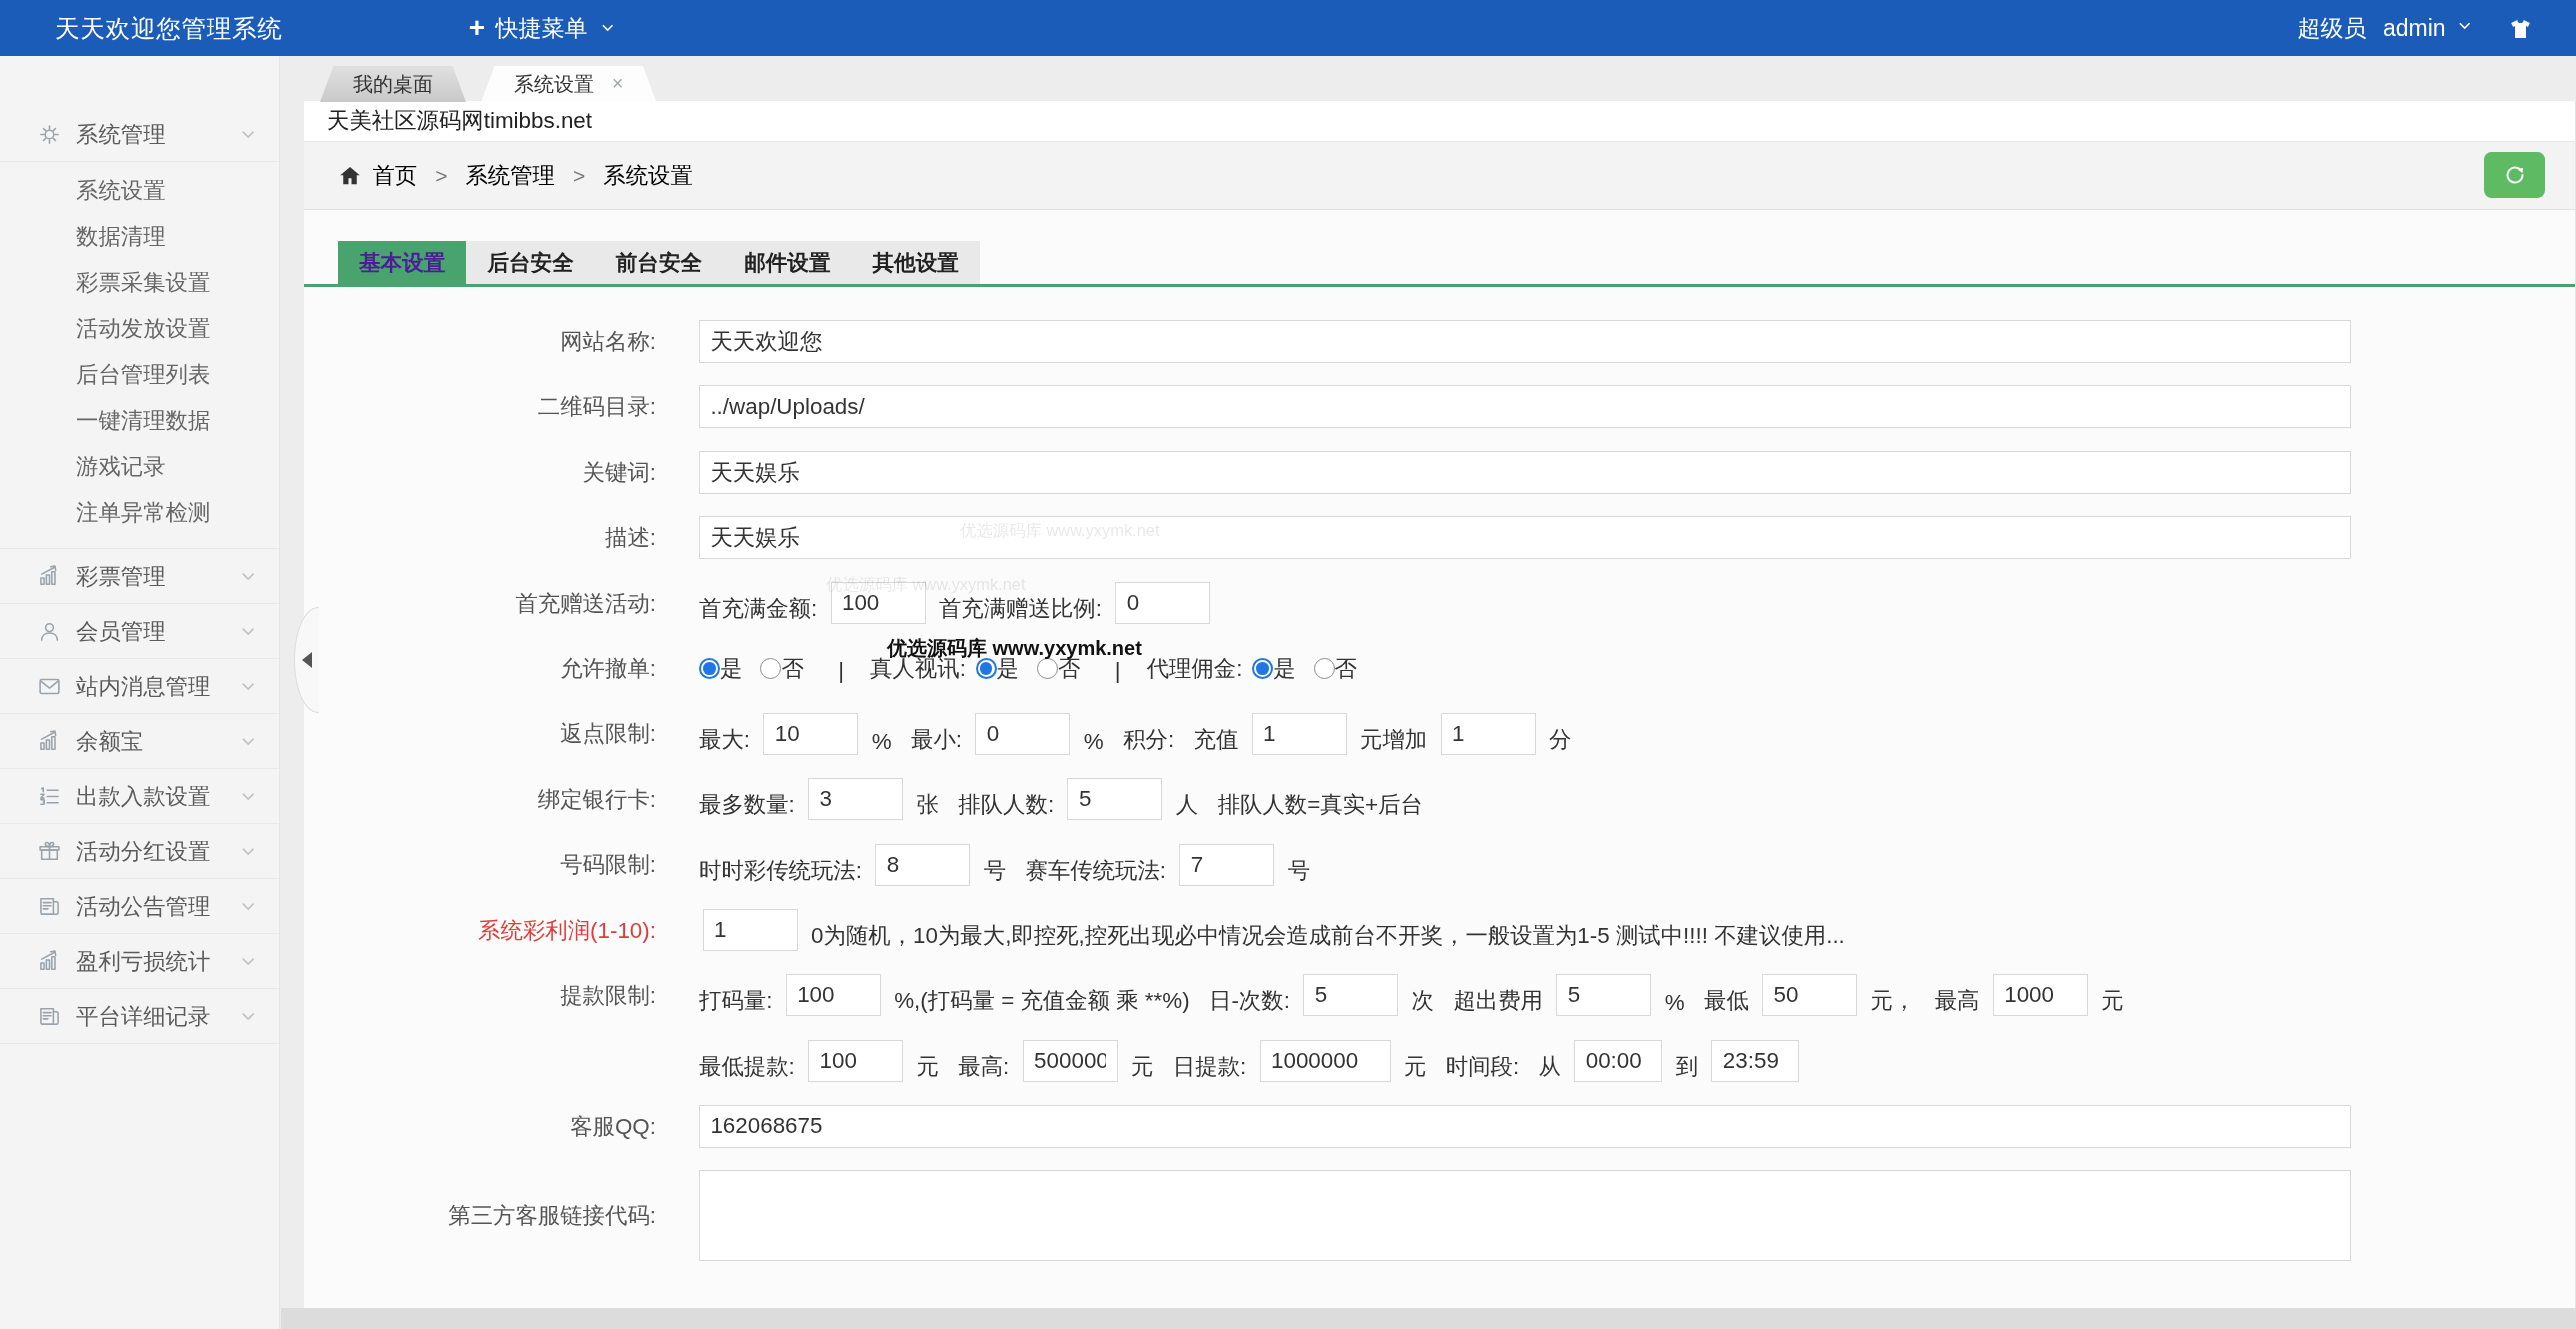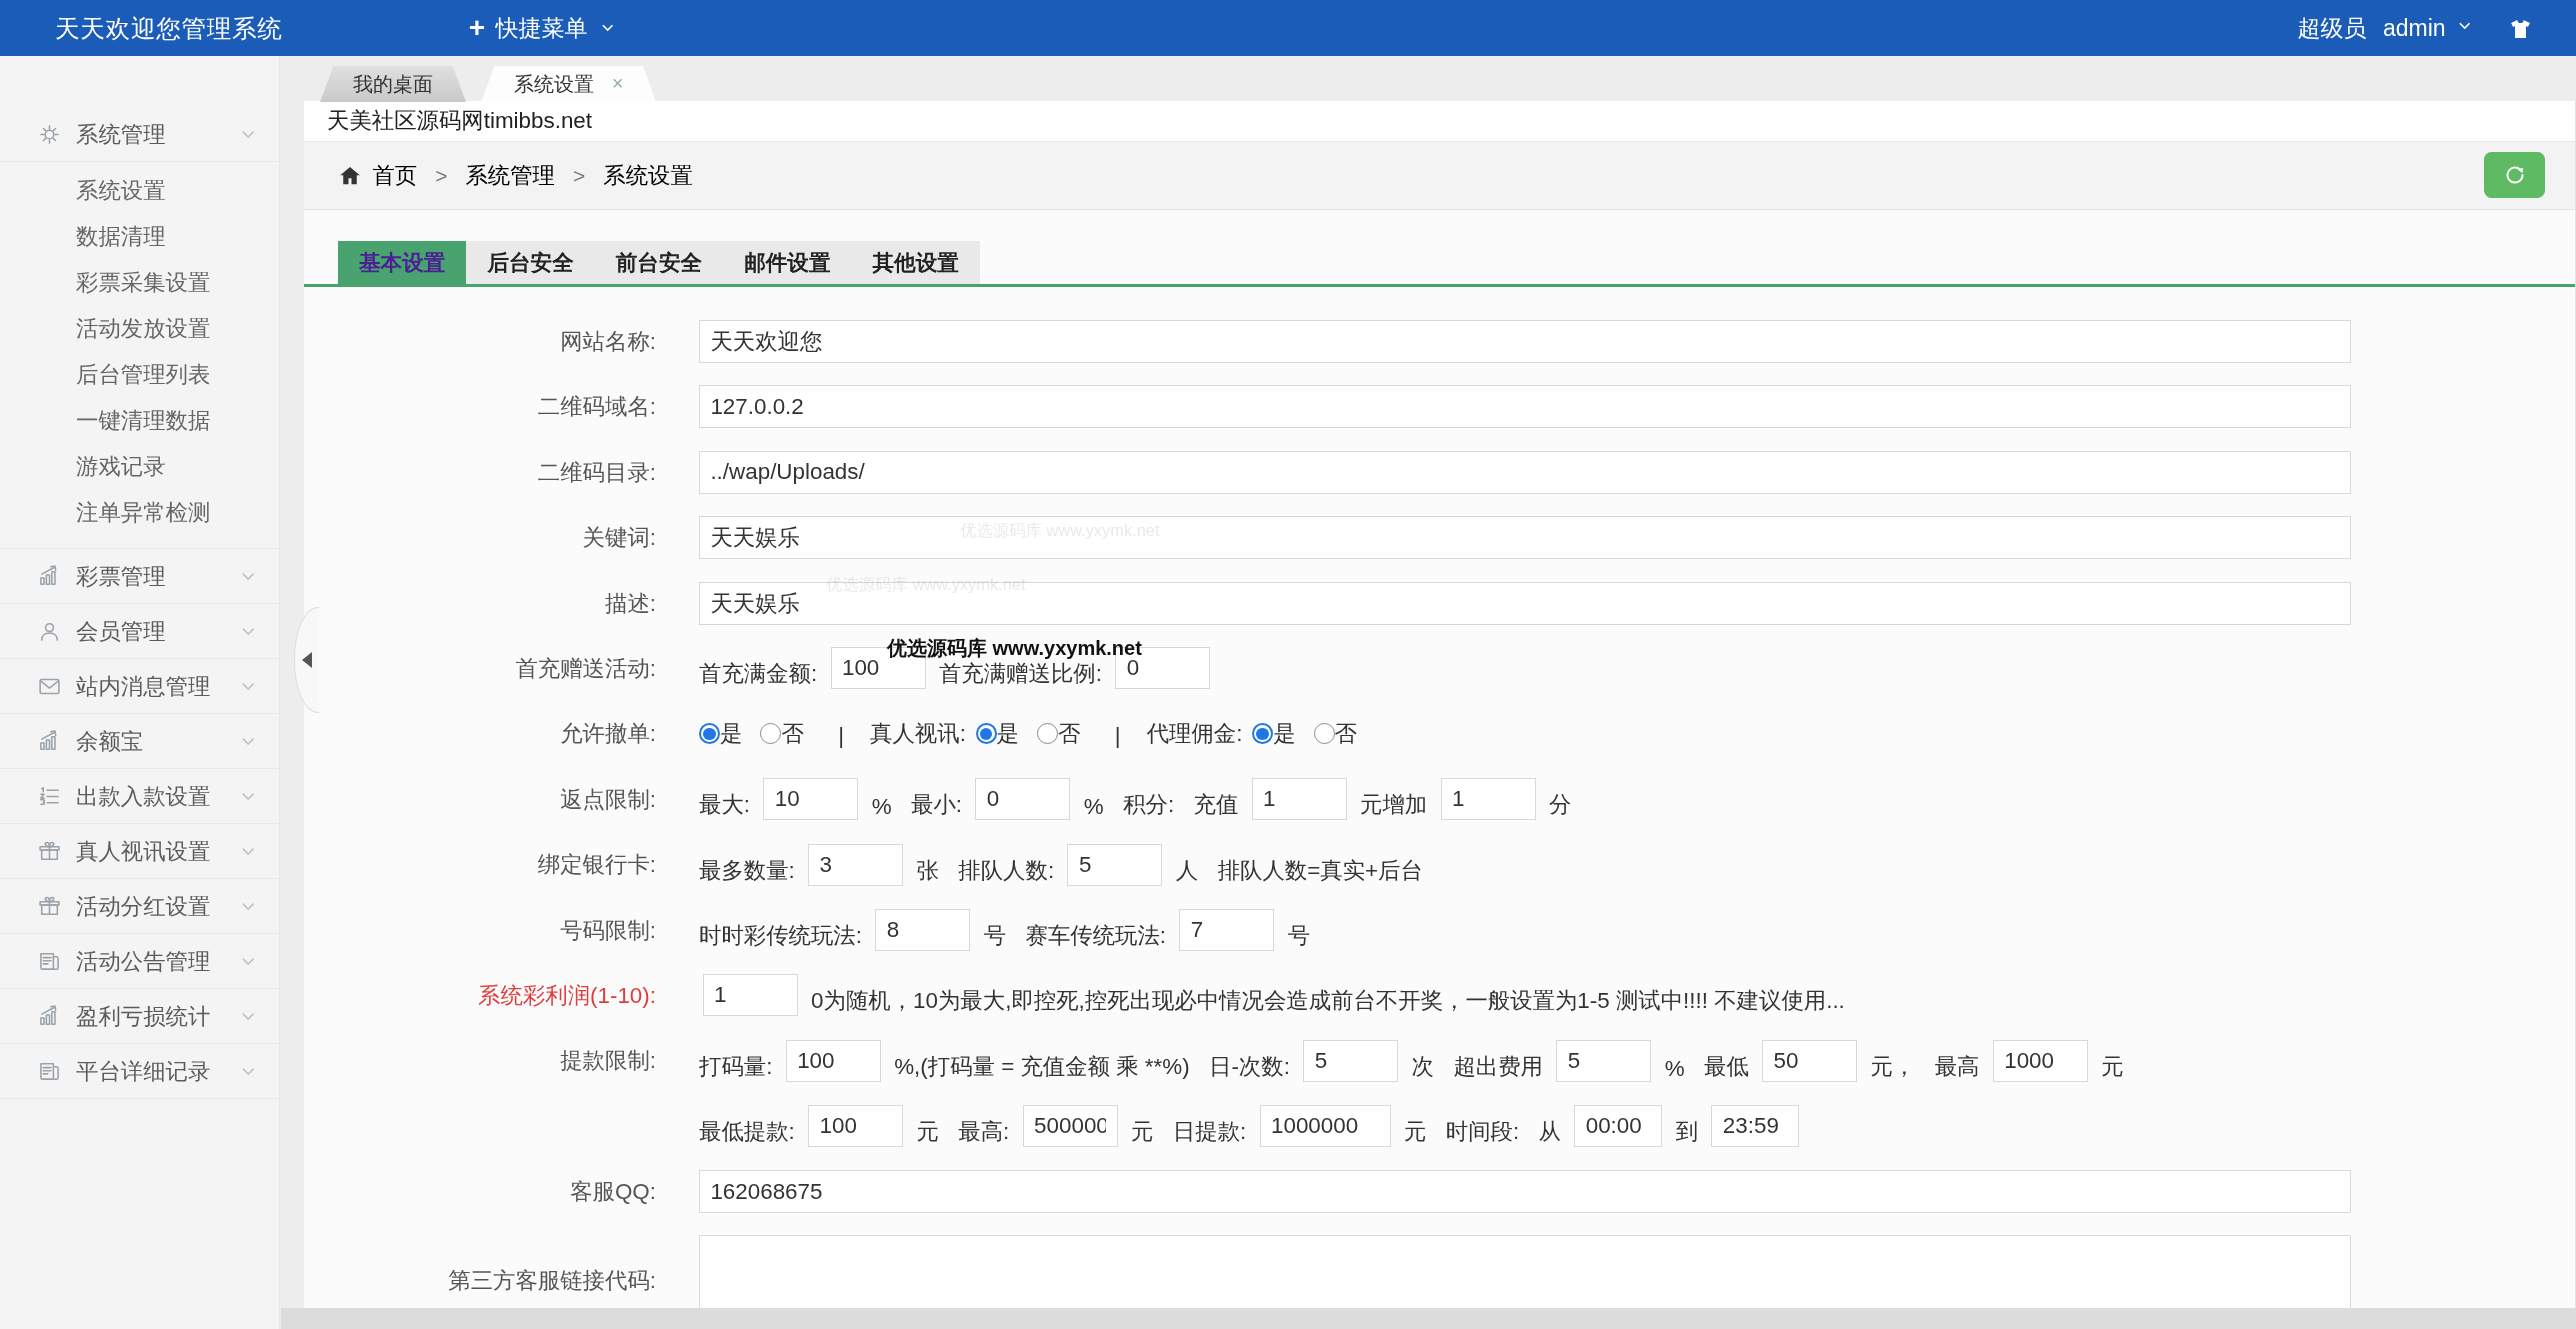--- a/index.html
+++ b/index.html
@@ -211,36 +211,20 @@
     </div>
     <div class="side-group">
       <span class="ic">
         <svg width="25" height="25" viewBox="0 0 32 32" fill="none" stroke="#9aa2aa" stroke-width="2" stroke-linecap="round" stroke-linejoin="round">
           <rect x="6" y="14" width="20" height="12"></rect>
           <rect x="4" y="10" width="24" height="4"></rect>
           <path d="M16 10v16"></path>
           <path d="M16 10c-5.5 0-7-5.5-3.5-5.5S16 7 16 10zm0 0c5.5 0 7-5.5 3.5-5.5S16 7 16 10z"></path>
         </svg>
       </span>
-      <span class="sg-label">真人视讯设置</span>
-      <span class="chev">
-        <svg width="22.4" height="22.4" viewBox="0 0 32 32" fill="none" stroke="#b9b9b9" stroke-width="2.4" stroke-linecap="round">
-          <path d="M9 13l7 7 7-7"></path>
-        </svg>
-      </span>
-    </div>
-    <div class="side-group">
-      <span class="ic">
-        <svg width="25" height="25" viewBox="0 0 32 32" fill="none" stroke="#9aa2aa" stroke-width="2" stroke-linecap="round" stroke-linejoin="round">
-          <rect x="6" y="14" width="20" height="12"></rect>
-          <rect x="4" y="10" width="24" height="4"></rect>
-          <path d="M16 10v16"></path>
-          <path d="M16 10c-5.5 0-7-5.5-3.5-5.5S16 7 16 10zm0 0c5.5 0 7-5.5 3.5-5.5S16 7 16 10z"></path>
-        </svg>
-      </span>
       <span class="sg-label">活动分红设置</span>
       <span class="chev">
         <svg width="22.4" height="22.4" viewBox="0 0 32 32" fill="none" stroke="#b9b9b9" stroke-width="2.4" stroke-linecap="round">
           <path d="M9 13l7 7 7-7"></path>
         </svg>
       </span>
     </div>
     <div class="side-group">
       <span class="ic">
         <svg width="25" height="25" viewBox="0 0 32 32" fill="none" stroke="#9aa2aa" stroke-width="2" stroke-linecap="round" stroke-linejoin="round">
@@ -329,26 +313,20 @@
         <div class="stab">前台安全</div>
         <div class="stab">邮件设置</div>
         <div class="stab">其他设置</div>
       </div>
     <div class="stabs-underline"></div>
     <div class="form" id="form">
         <div class="frow">
           <div class="flabel">网站名称:</div>
           <div class="ffields">
             <input class="fi wide" value="天天欢迎您" style="">
-          </div>
-        </div>
-        <div class="frow">
-          <div class="flabel">二维码域名:</div>
-          <div class="ffields">
-            <input class="fi wide" value="127.0.0.2" style="">
           </div>
         </div>
         <div class="frow">
           <div class="flabel">二维码目录:</div>
           <div class="ffields">
             <input class="fi wide" value="../wap/Uploads/" style="">
           </div>
         </div>
         <div class="frow">
           <div class="flabel">关键词:</div>

